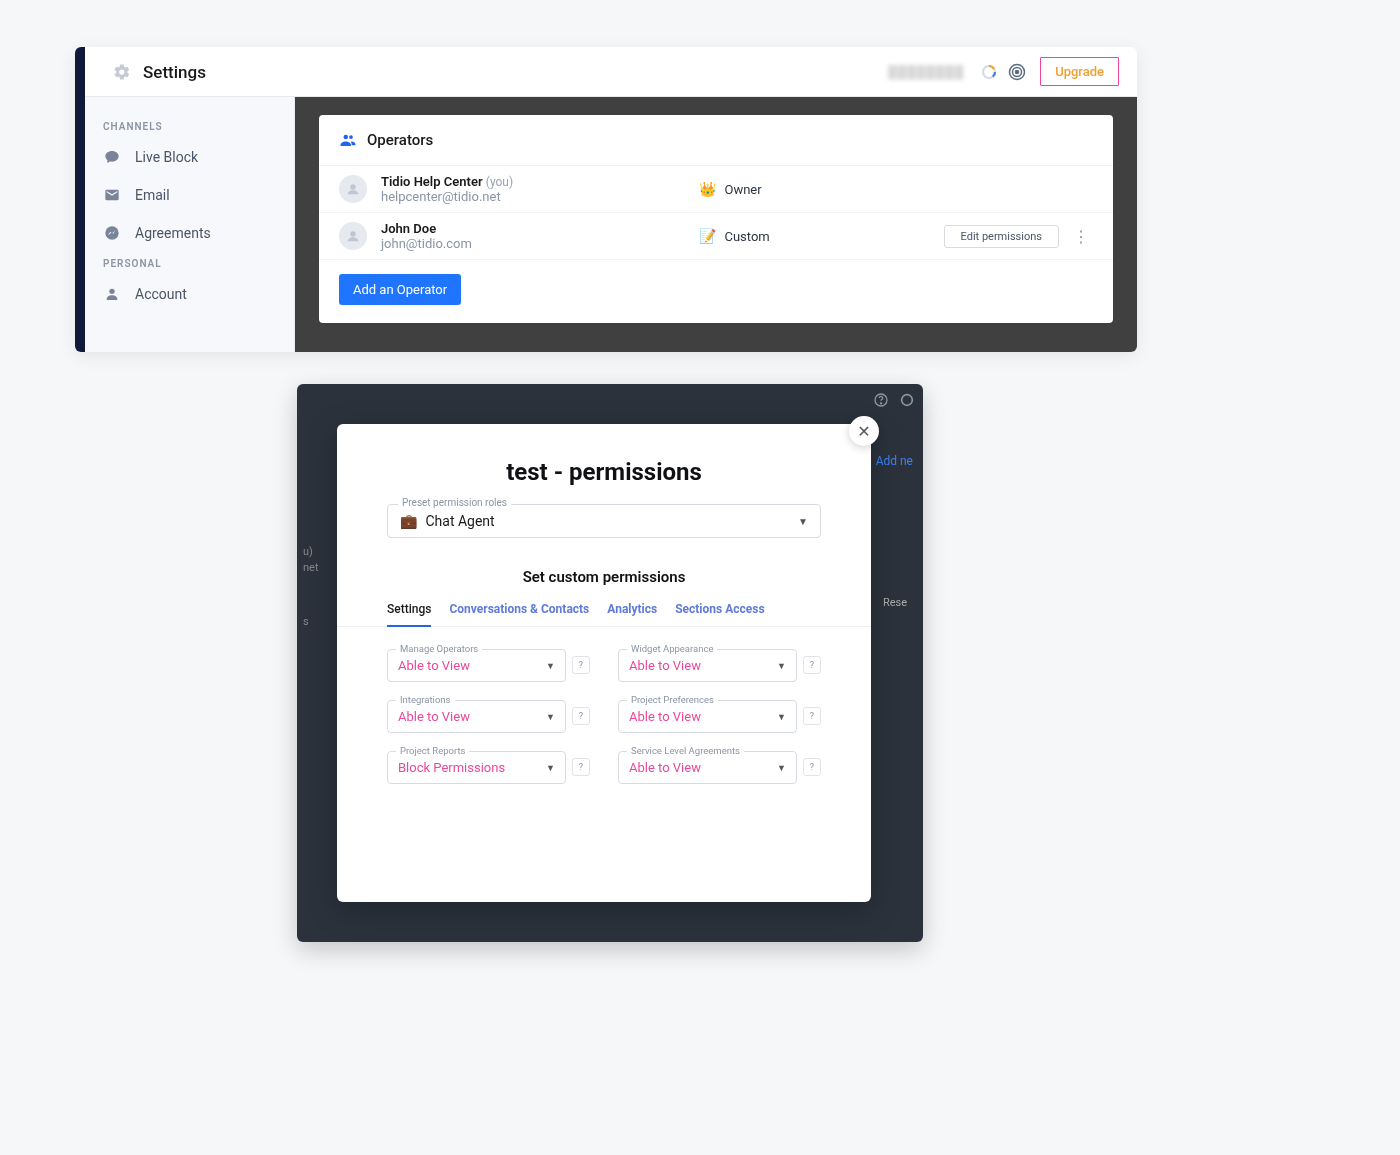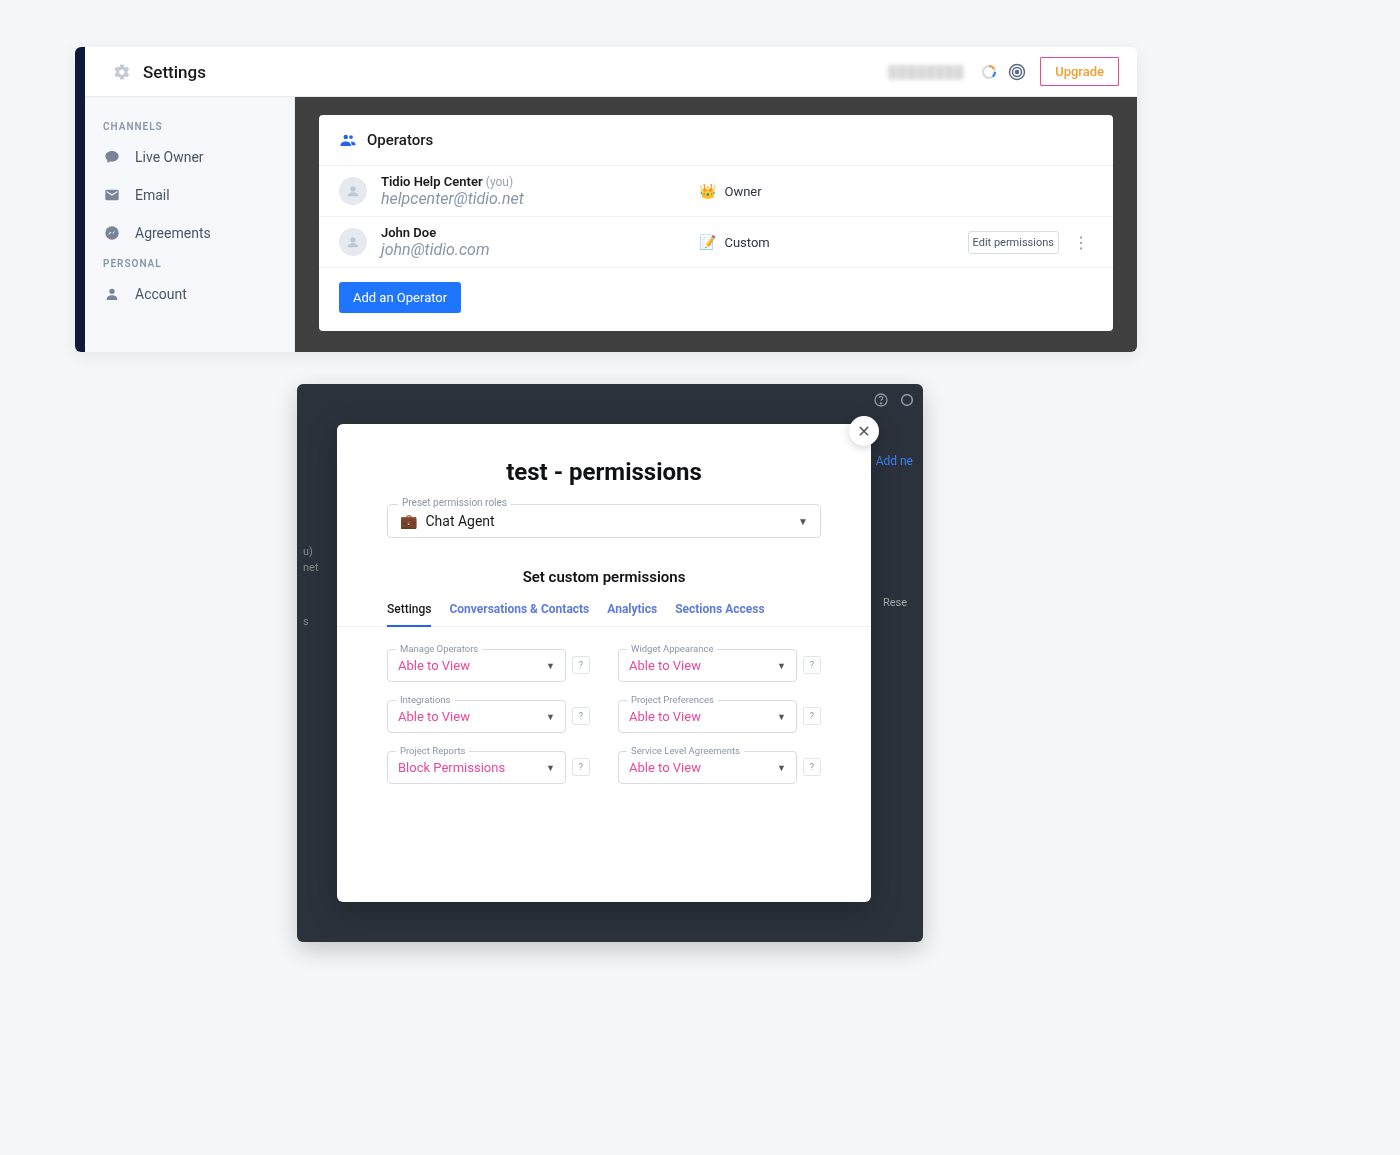--- a/index.html
+++ b/index.html
@@ -91,36 +91,36 @@
   position: relative;
 }
 .op-row:first-of-type { background: #f7f9fc; }
 .op-avatar {
   width: 28px; height: 28px; border-radius: 50%;
   background: #e6e9ef; margin-right: 14px;
   display:flex;align-items:center;justify-content:center;color:#c0c6d0;
 }
 .op-info .op-name { font-size: 13px; font-weight: 600; color:#1a1a1a; }
 .op-info .you-tag { color: #9aa3b2; font-weight: 400; font-size:12px;}
-.op-info .op-email { font-size: 16px; color: #8a95a6; font-style: italic; }
+.op-info .op-email { font-size: 13px; color: #8a95a6; }
 .op-role {
   position: absolute; left: 380px;
   display: flex; align-items: center; font-size: 13px; color:#2d3442;
 }
 .op-role .role-ico { margin-right: 8px; font-size:14px;}
 .op-actions {
   margin-left: auto;
   display: flex; align-items: center; gap: 10px;
 }
 .edit-perm-btn {
   border: 1px solid #d7dbe2;
   background: #fff;
   color: #4b5565;
   font-size: 11px;
-  padding: 4px 4px;
+  padding: 4px 16px;
   border-radius: 3px;
   cursor: pointer;
 }
 .kebab {
   color: #8a95a6; padding: 0 4px; cursor:pointer;
 }
 .add-op-btn {
   margin: 14px 0 0 20px;
   background: #2075ff;
   color: #fff; border: none;
@@ -264,21 +264,21 @@
 
   <div class="settings-body">
     <div class="sidebar">
       <div class="section-label">CHANNELS</div>
       <div class="nav-item">
         <span class="nav-ico">
           <svg width="16" height="16" viewBox="0 0 24 24" fill="currentColor">
               <path d="M12 3C6.5 3 2 6.6 2 11c0 2.2 1.1 4.2 3 5.6V21l4-2.2c1 .2 2 .2 3 .2 5.5 0 10-3.6 10-8S17.5 3 12 3z"></path>
             </svg>
         </span>
-        <span>Live Owner</span>
+        <span>Live Block</span>
       </div>
       <div class="nav-item">
         <span class="nav-ico">
           <svg width="16" height="16" viewBox="0 0 24 24" fill="currentColor">
               <path d="M20 4H4a2 2 0 0 0-2 2v12a2 2 0 0 0 2 2h16a2 2 0 0 0 2-2V6a2 2 0 0 0-2-2zm0 4-8 5-8-5V6l8 5 8-5z"></path>
             </svg>
         </span>
         <span>Email</span>
       </div>
       <div class="nav-item">

